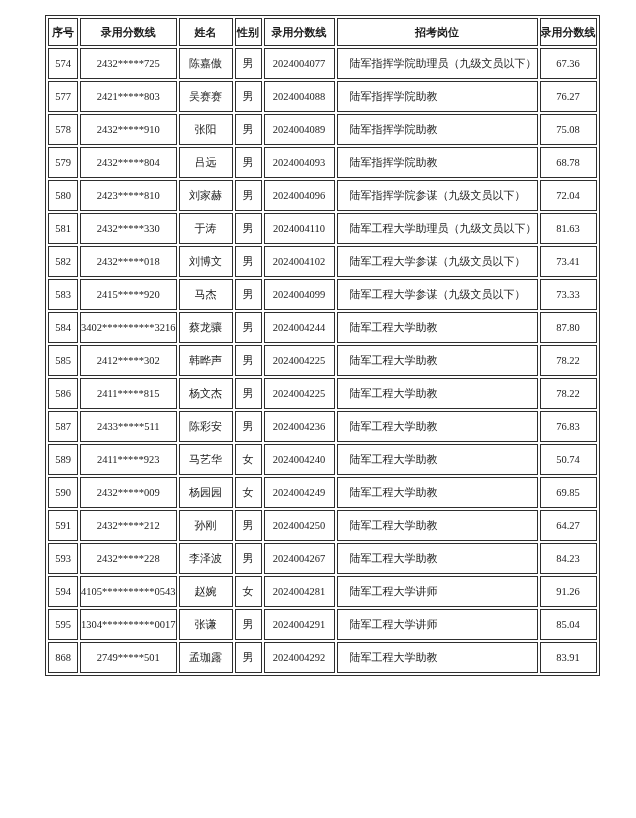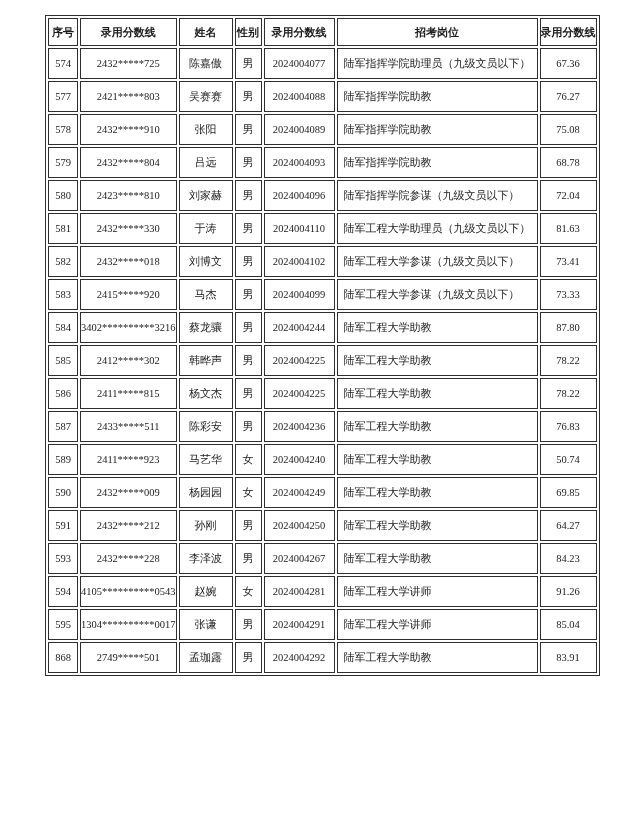--- a/index.html
+++ b/index.html
@@ -40,21 +40,21 @@
     height: 26px;
     font-weight: bold;
     font-size: 11px;
   }
   .doc-table tbody td {
     height: 29px;
     font-weight: normal;
   }
   .doc-table td.pos {
     text-align: left;
-    padding-left: 6px;
+    padding-left: 12px;
   }
   .doc-table td.num {
     font-size: 10.5px;
   }
 </style>
 </head>
 <body>
 
 <table class="doc-table">
   <colgroup>

